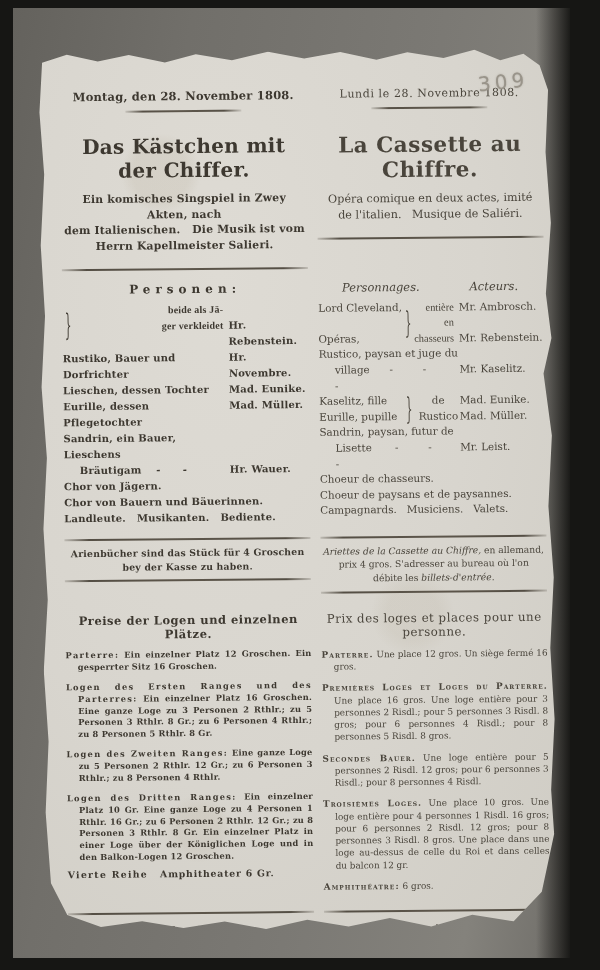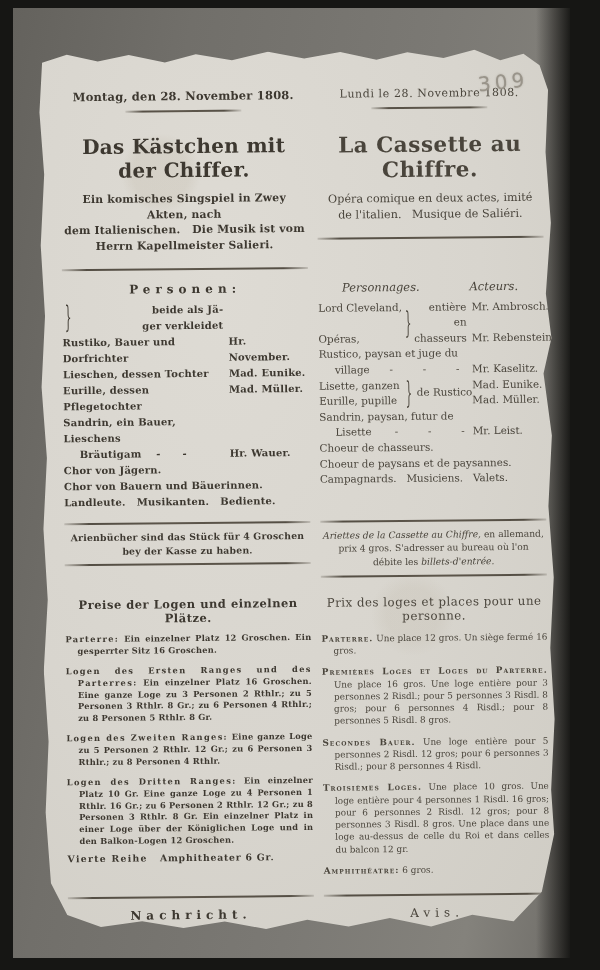--- a/index.html
+++ b/index.html
@@ -75,22 +75,22 @@
   .cast-header { text-align:center; font-size:12px; letter-spacing:5px; margin:4px 0 6px; }
   .fr-cast-header { display:flex; font-style:italic; font-size:11.5px; margin:4px 0 6px; }
   .fr-cast-header .ph { flex:1.25; text-align:center; }
   .fr-cast-header .ah { flex:1; text-align:center; }
   .cast-grid { display:grid; grid-template-columns:max-content 12px 1fr 80px; font-size:10px; line-height:1.6; }
   .fr .cast-grid { font-size:10.4px; line-height:1.5; grid-template-columns:max-content 12px 1fr 86px; }
   .c-name { grid-column:1; }
   .c-span { grid-column:1 / 4; }
   .c-brace { grid-column:2; grid-row:span 2; align-self:center; text-align:center; }
   .brace-glyph { display:inline-block; transform:scaleY(2.5) scaleX(0.85); font-size:12px; font-weight:400; }
-  .c-role { grid-column:3; text-align:right; padding-right:5px; }
-  .c-role-center { grid-column:3; grid-row:span 2; align-self:center; text-align:left; padding-left:2px; }
+  .c-role { grid-column:3; text-align:right; padding-right:5px;font-family:Liberation Serif, serif; }
+  .c-role-center { grid-column:3; grid-row:span 2; align-self:center; text-align:center; padding-left:2px; }
   .c-actor { grid-column:4; }
   .indent { padding-left:16px; }
   .chorus-line { font-size:10px; line-height:1.6; }
   .fr .chorus-line { font-size:10.4px; line-height:1.5; }
 
   .note-block { margin-top:8px; }
   .note-text { text-align:center; font-size:9.3px; line-height:1.5; margin:6px 2px; }
   .fr .note-text { font-size:9.2px; }
   .it { font-style:italic; }
 
@@ -146,22 +146,23 @@
       </div>
       <div class="rule head-rule"></div>
     </div>
 
     <div class="de cast-block">
       <div class="cast-header">Personen:</div>
       <div class="cast-grid">
         <span class="c-brace"><span class="brace-glyph">}</span></span>
         <span class="c-role">beide als Jä-</span>
         <span class="c-role">ger verkleidet</span>
+        <span class="c-actor">Hr. Rebenstein.</span>
         <span class="c-span prewrap">Rustiko, Bauer und Dorfrichter</span>
-        <span class="c-actor">Hr. November.</span>
+        <span class="c-actor">Hr. Novembre.</span>
         <span class="c-span prewrap">Lieschen, dessen Tochter</span>
         <span class="c-actor">Mad. Eunike.</span>
         <span class="c-span prewrap">Eurille, dessen Pflegetochter</span>
         <span class="c-actor">Mad. Müller.</span>
         <span class="c-span prewrap">Sandrin, ein Bauer, Lieschens</span>
         <span class="c-actor"></span>
         <span class="c-span prewrap indent">Bräutigam    -      -</span>
         <span class="c-actor">Hr. Wauer.</span>
       </div>
       <div class="chorus-line">Chor von Jägern.</div>
@@ -178,21 +179,21 @@
         <span class="c-brace"><span class="brace-glyph">}</span></span>
         <span class="c-role">entière en</span>
         <span class="c-actor">Mr. Ambrosch.</span>
         <span class="c-name prewrap">Opéras,</span>
         <span class="c-role">chasseurs</span>
         <span class="c-actor">Mr. Rebenstein.</span>
         <span class="c-span prewrap">Rustico, paysan et juge du</span>
         <span class="c-actor"></span>
         <span class="c-span prewrap indent">village      -         -         -</span>
         <span class="c-actor">Mr. Kaselitz.</span>
-        <span class="c-name prewrap">Lisette, ganzen</span>
+        <span class="c-name prewrap">Kaselitz, fille</span>
         <span class="c-brace"><span class="brace-glyph">}</span></span>
         <span class="c-role-center">de Rustico</span>
         <span class="c-actor">Mad. Eunike.</span>
         <span class="c-name prewrap">Eurille, pupille</span>
         <span class="c-actor">Mad. Müller.</span>
         <span class="c-span prewrap">Sandrin, paysan, futur de</span>
         <span class="c-actor"></span>
         <span class="c-span prewrap indent">Lisette       -         -         -</span>
         <span class="c-actor">Mr. Leist.</span>
       </div>

